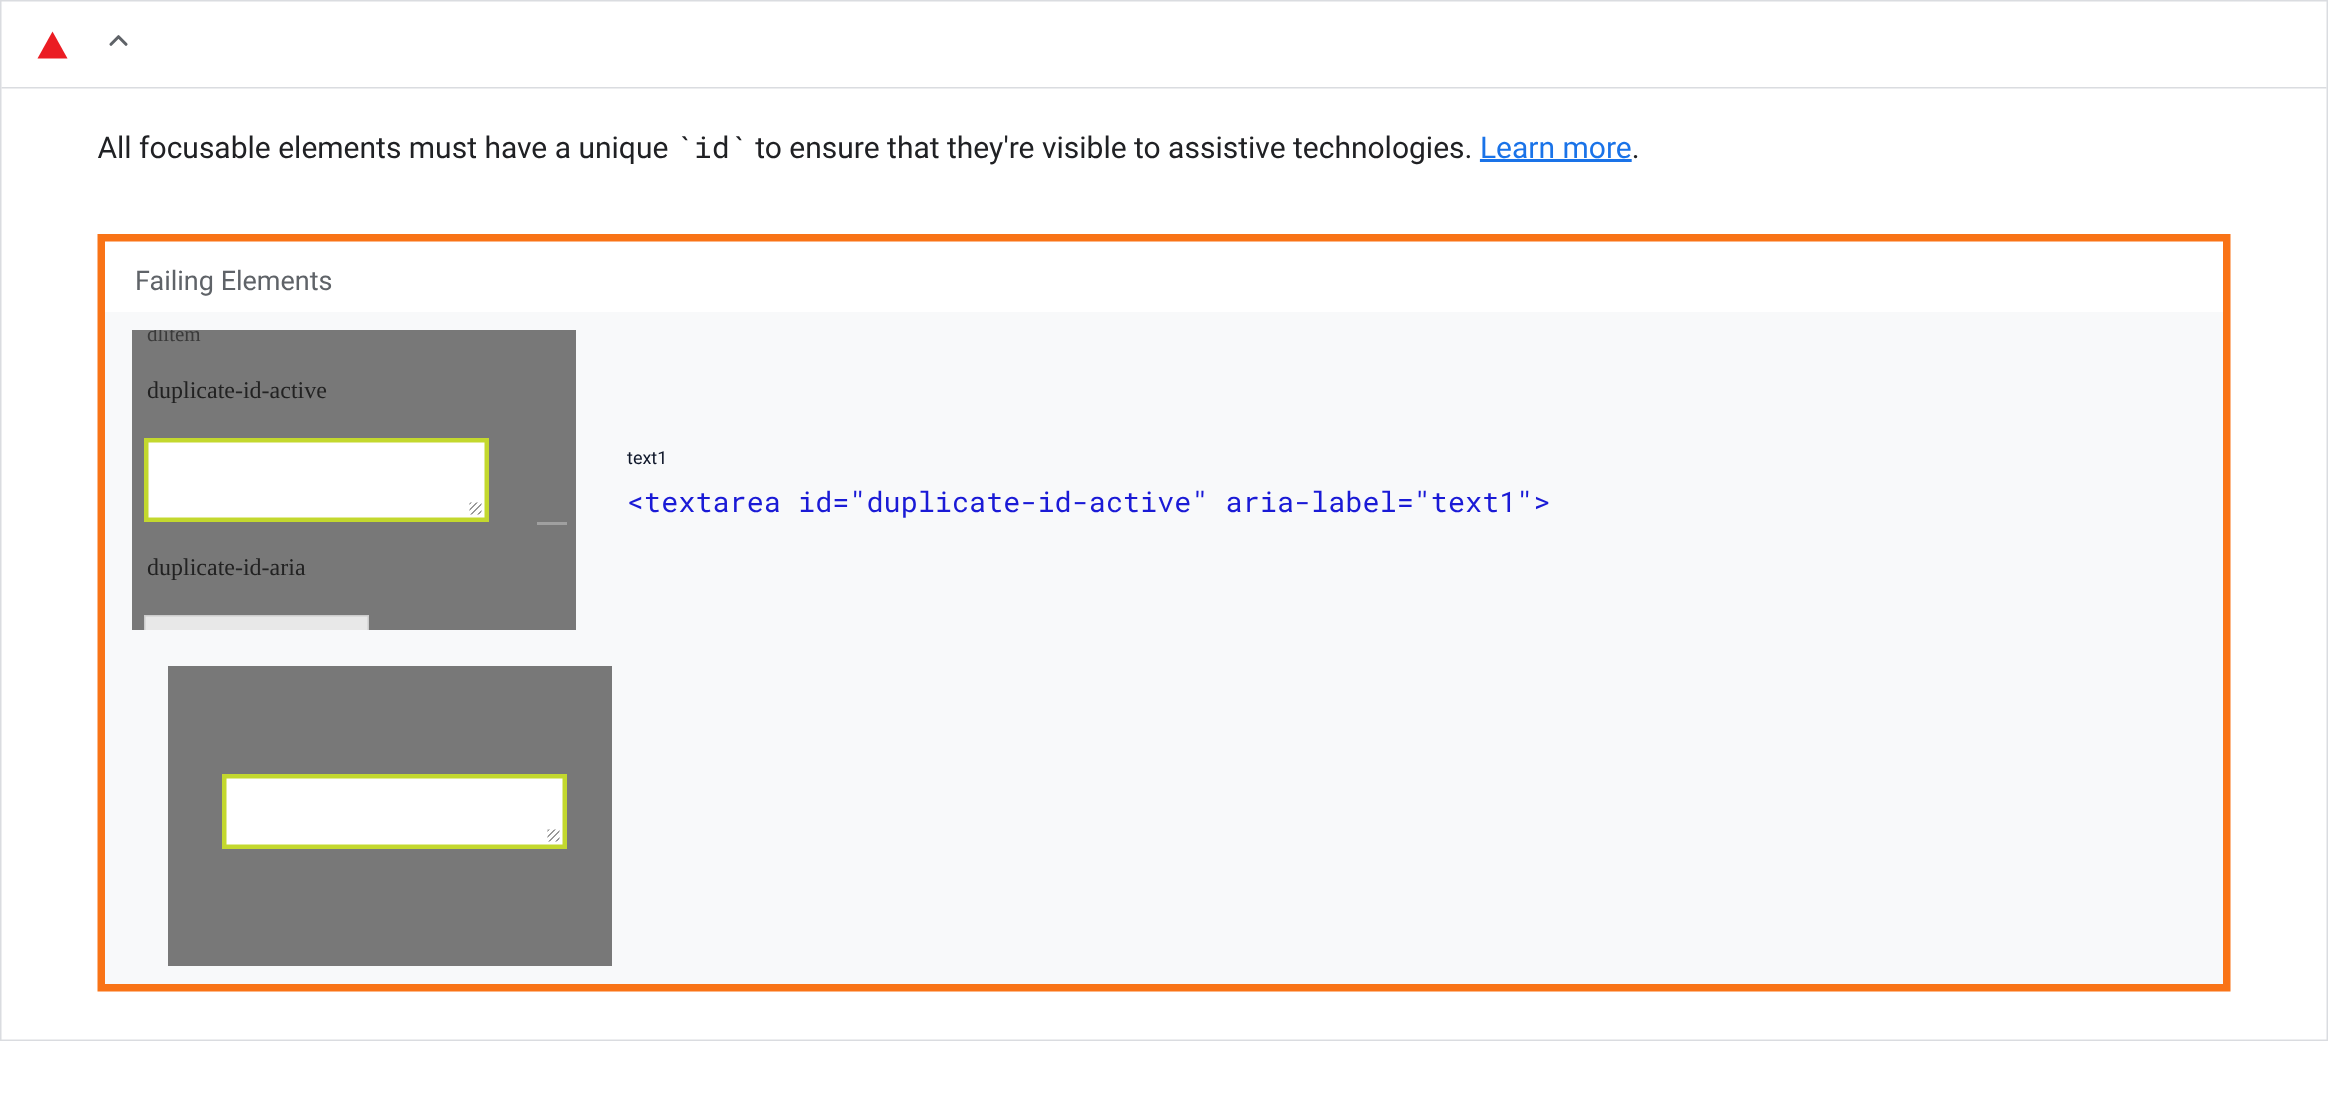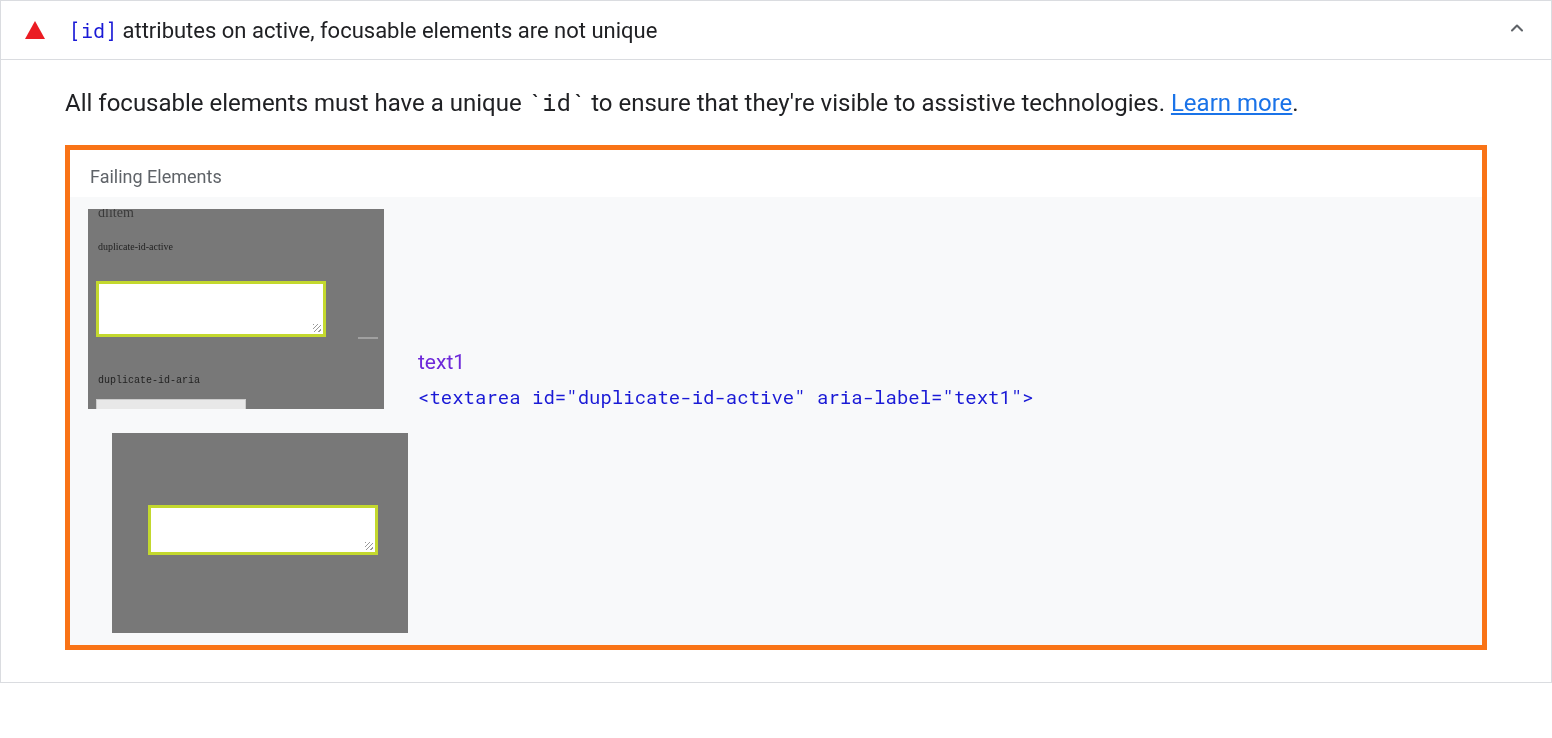--- a/index.html
+++ b/index.html
@@ -46,23 +46,23 @@
     }
     .chevron-icon {
       color: #5f6368;
       font-size: 18px;
       flex-shrink: 0;
     }
     .audit-body {
       padding: 24px 64px 32px 64px;
     }
     .description {
-      font-size: 24px;
+      font-size: 20px;
       color: #202124;
-      margin-bottom: 24px;
+      margin-bottom: 43px;
       line-height: 1.5;
     }
     .desc-code {
       font-family: "Roboto Mono", Consolas, Monaco, monospace;
     }
     .learn-more-link {
       color: #1a73e8;
       text-decoration: underline;
       cursor: pointer;
     }
@@ -73,21 +73,21 @@
       font-size: 18px;
       color: #5f6368;
       padding: 16px 20px 10px 20px;
     }
     .panel-body {
       background: #f8f9fa;
       padding: 0;
     }
     .failing-item {
       display: flex;
-      align-items: flex-end;
+      align-items: center;
       padding: 12px 18px 12px 18px;
     }
     .thumb {
       position: relative;
       background: #787878;
       flex-shrink: 0;
     }
     .thumb1 {
       width: 296px;
       height: 200px;
@@ -96,21 +96,21 @@
     .thumb2 {
       width: 296px;
       height: 200px;
       margin-left: 24px;
       margin-right: 34px;
     }
     .thumb-label {
       position: absolute;
       font-family: Georgia, serif;
       color: #222;
-      font-size: 10px;
+      font-size: 16px;
     }
     .thumb1-topcut {
       position: absolute;
       top: 0;
       left: 10px;
       font-family: Georgia, serif;
       color: #3a3a3a;
       font-size: 14px;
       line-height: 8px;
       overflow: hidden;
@@ -139,23 +139,22 @@
     }
     .thumb1-divider {
       position: absolute;
       top: 128px;
       left: 270px;
       width: 20px;
       height: 2px;
       background: #a0a0a0;
     }
     .thumb1-lbl2 {
-      top: 166px;
+      top: 150px;
       left: 10px;
-      font-family: Liberation Mono, monospace;
     }
     .thumb1-bottombox {
       position: absolute;
       top: 190px;
       left: 8px;
       width: 150px;
       height: 10px;
       background: #e8e8e8;
       border-top: 1px solid #ccc;
       border-left: 1px solid #ccc;
@@ -168,40 +167,37 @@
       width: 230px;
       height: 50px;
       background: #fff;
       border: 3px solid #c3d82e;
     }
     .item-text {
       flex: 1;
       padding-top: 4px;
     }
     .item-label {
-      font-size: 21px;
-      color: #6d28d9;
+      font-size: 12px;
+      color: #0f172a;
       margin-bottom: 10px;
     }
     .item-code {
       font-family: "Roboto Mono", Consolas, Monaco, monospace;
       color: #1a1ad6;
       font-size: 19px;
       word-break: break-all;
     }
   </style>
 </head>
 <body>
 
 <div class="audit-container">
   <div class="audit-header">
     <div class="triangle-icon"></div>
-    <div class="audit-title">
-      <span class="code-inline">[id]</span><span> attributes on active, focusable elements are not unique</span>
-    </div>
     <div class="chevron-icon">
       <svg width="20" height="20" viewBox="0 0 24 24" fill="none" stroke="#5f6368" stroke-width="2.5" stroke-linecap="round" stroke-linejoin="round">
           <polyline points="18 15 12 9 6 15"></polyline>
         </svg>
     </div>
   </div>
 
   <div class="audit-body">
     <div class="description">
       <span>All focusable elements must have a unique </span><span class="desc-code">`id`</span><span> to ensure that they're visible to assistive technologies. </span><a class="learn-more-link">Learn more</a><span>.</span>

